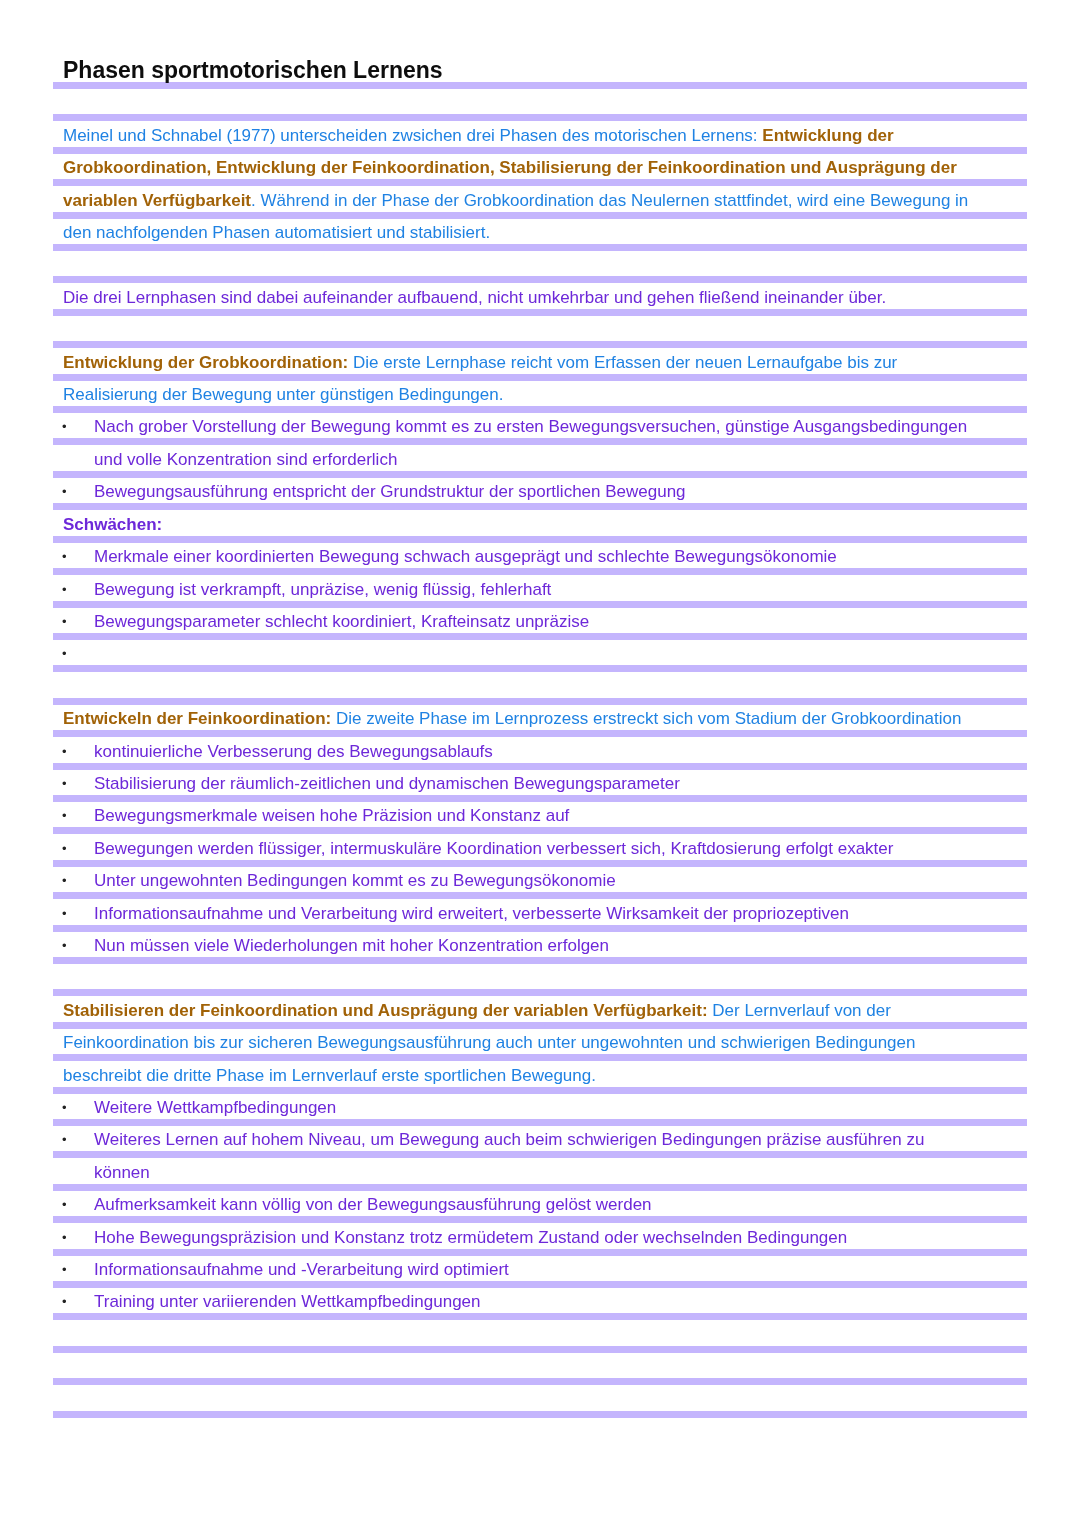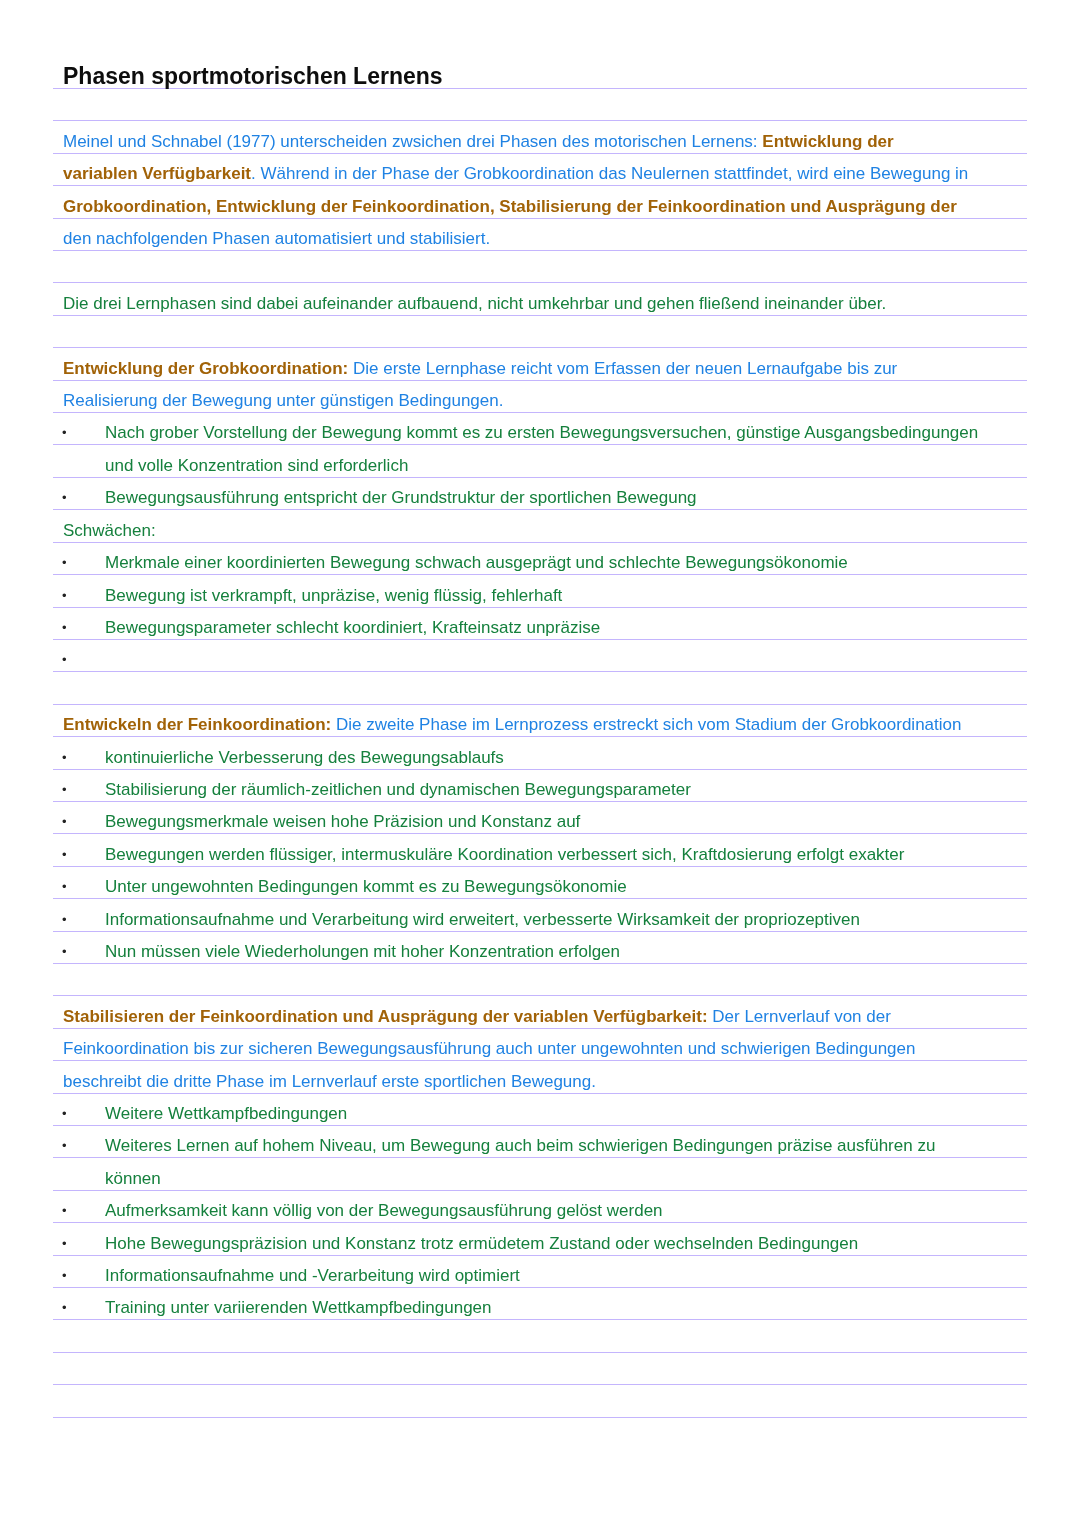--- a/index.html
+++ b/index.html
@@ -13,74 +13,74 @@
     }
     .page {
       position: absolute;
       left: 53px;
       top: 56.6px;
       width: 974px;
     }
     .line {
       position: relative;
       height: 32.42px;
-      border-bottom: 1px solid #c4b5fd;
+      border-bottom: 7px solid #c4b5fd;
       box-sizing: border-box;
       white-space: nowrap;
       font-size: 17px;
       line-height: 17px;
     }
     .line > .txt {
       position: absolute;
       left: 10px;
       bottom: 3px;
     }
     .line.title > .txt {
       font-size: 23px;
       line-height: 23px;
       font-weight: bold;
       color: #0d0d0d;
       bottom: 0px;
     }
     .blue { color: #1f82e3; }
     .blue b { color: #a16207; }
-    .black { color: #15803d; }
+    .black { color: #6d28d9; }
     .line.bullet > .dot {
       position: absolute;
       left: 9px;
       bottom: 3px;
       font-size: 13px;
       color: #222;
     }
     .line.bullet > .txt,
     .line.cont > .txt {
-      left: 52px;
+      left: 41px;
       margin-top: 48px;
     }
-    .bold { font-weight: normal; }
+    .bold { font-weight: bold; }
   </style>
 </head>
 <body>
 
 <div class="page">
 
   <div class="line title">
     <span class="txt">Phasen sportmotorischen Lernens</span>
   </div>
 
   <div class="line"></div>
 
   <div class="line">
     <span class="txt blue"><span>Meinel und Schnabel (1977) unterscheiden zwsichen drei Phasen des motorischen Lernens: </span><b>Entwicklung der</b></span>
   </div>
   <div class="line">
+    <span class="txt blue"><b>Grobkoordination, Entwicklung der Feinkoordination, Stabilisierung der Feinkoordination und Ausprägung der</b></span>
+  </div>
+  <div class="line">
     <span class="txt blue"><b>variablen Verfügbarkeit</b><span>. Während in der Phase der Grobkoordination das Neulernen stattfindet, wird eine Bewegung in</span></span>
-  </div>
-  <div class="line">
-    <span class="txt blue"><b>Grobkoordination, Entwicklung der Feinkoordination, Stabilisierung der Feinkoordination und Ausprägung der</b></span>
   </div>
   <div class="line">
     <span class="txt blue">den nachfolgenden Phasen automatisiert und stabilisiert.</span>
   </div>
 
   <div class="line"></div>
 
   <div class="line">
     <span class="txt black">Die drei Lernphasen sind dabei aufeinander aufbauend, nicht umkehrbar und gehen fließend ineinander über.</span>
   </div>

